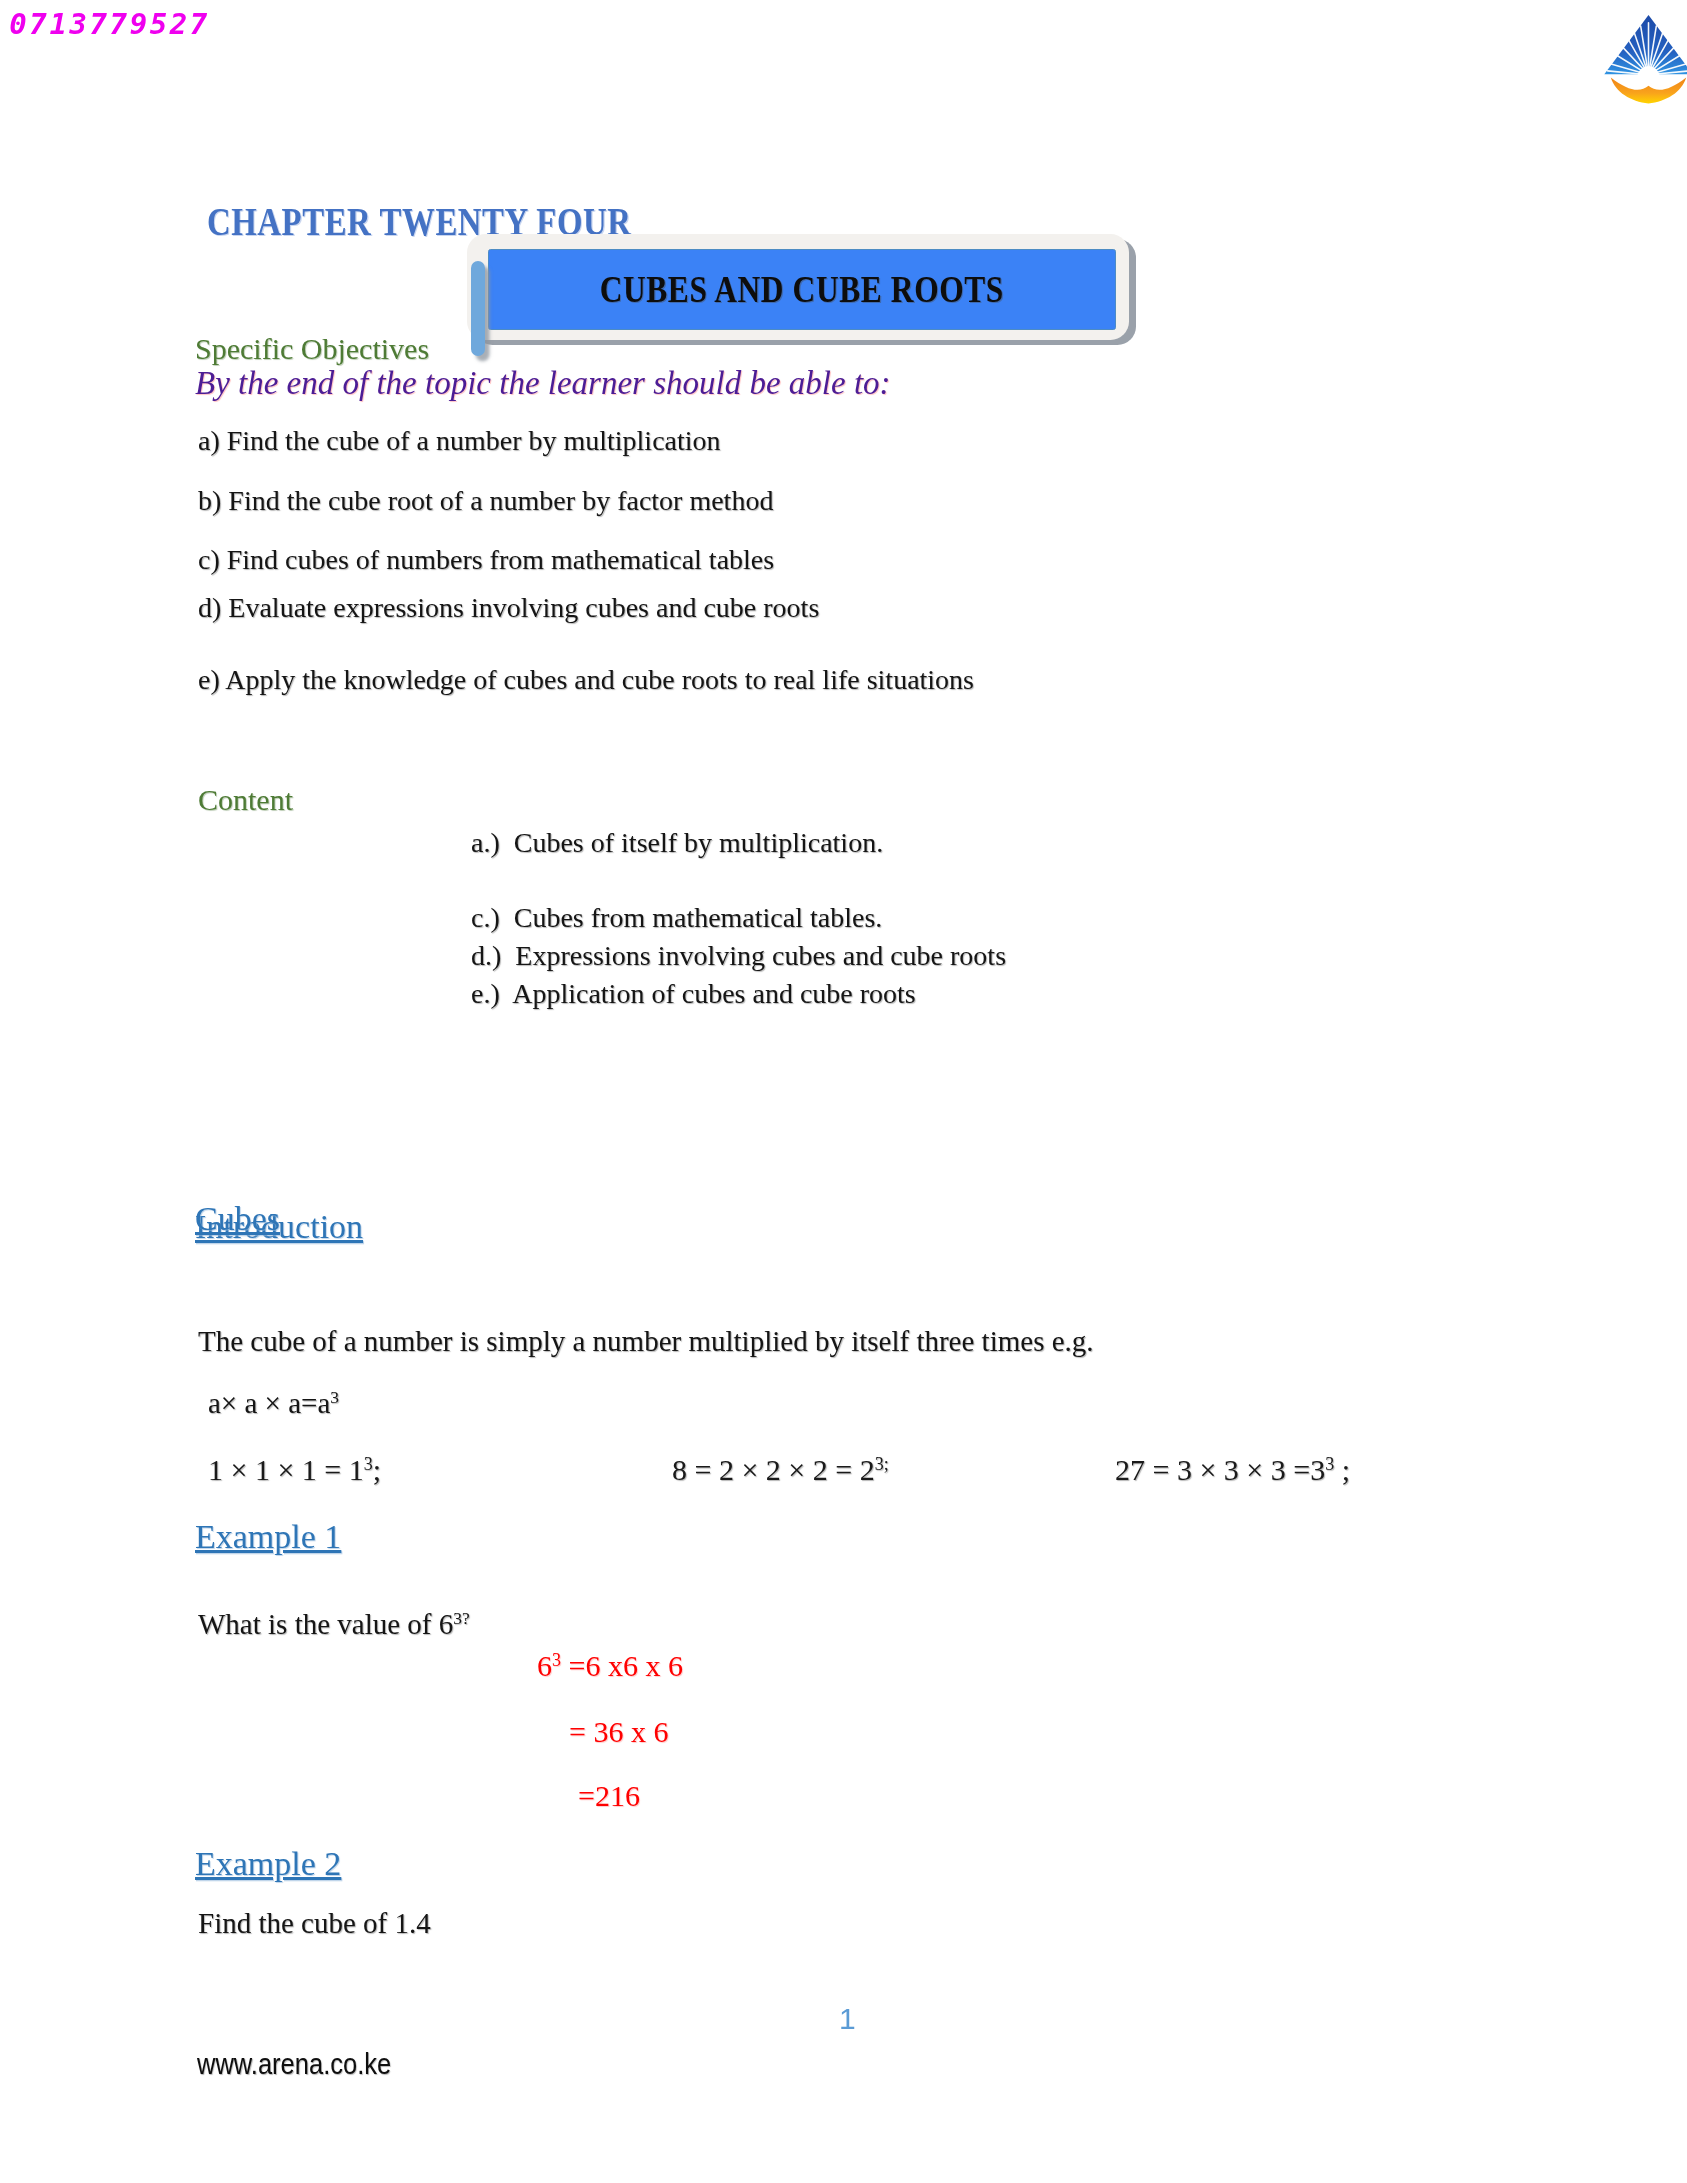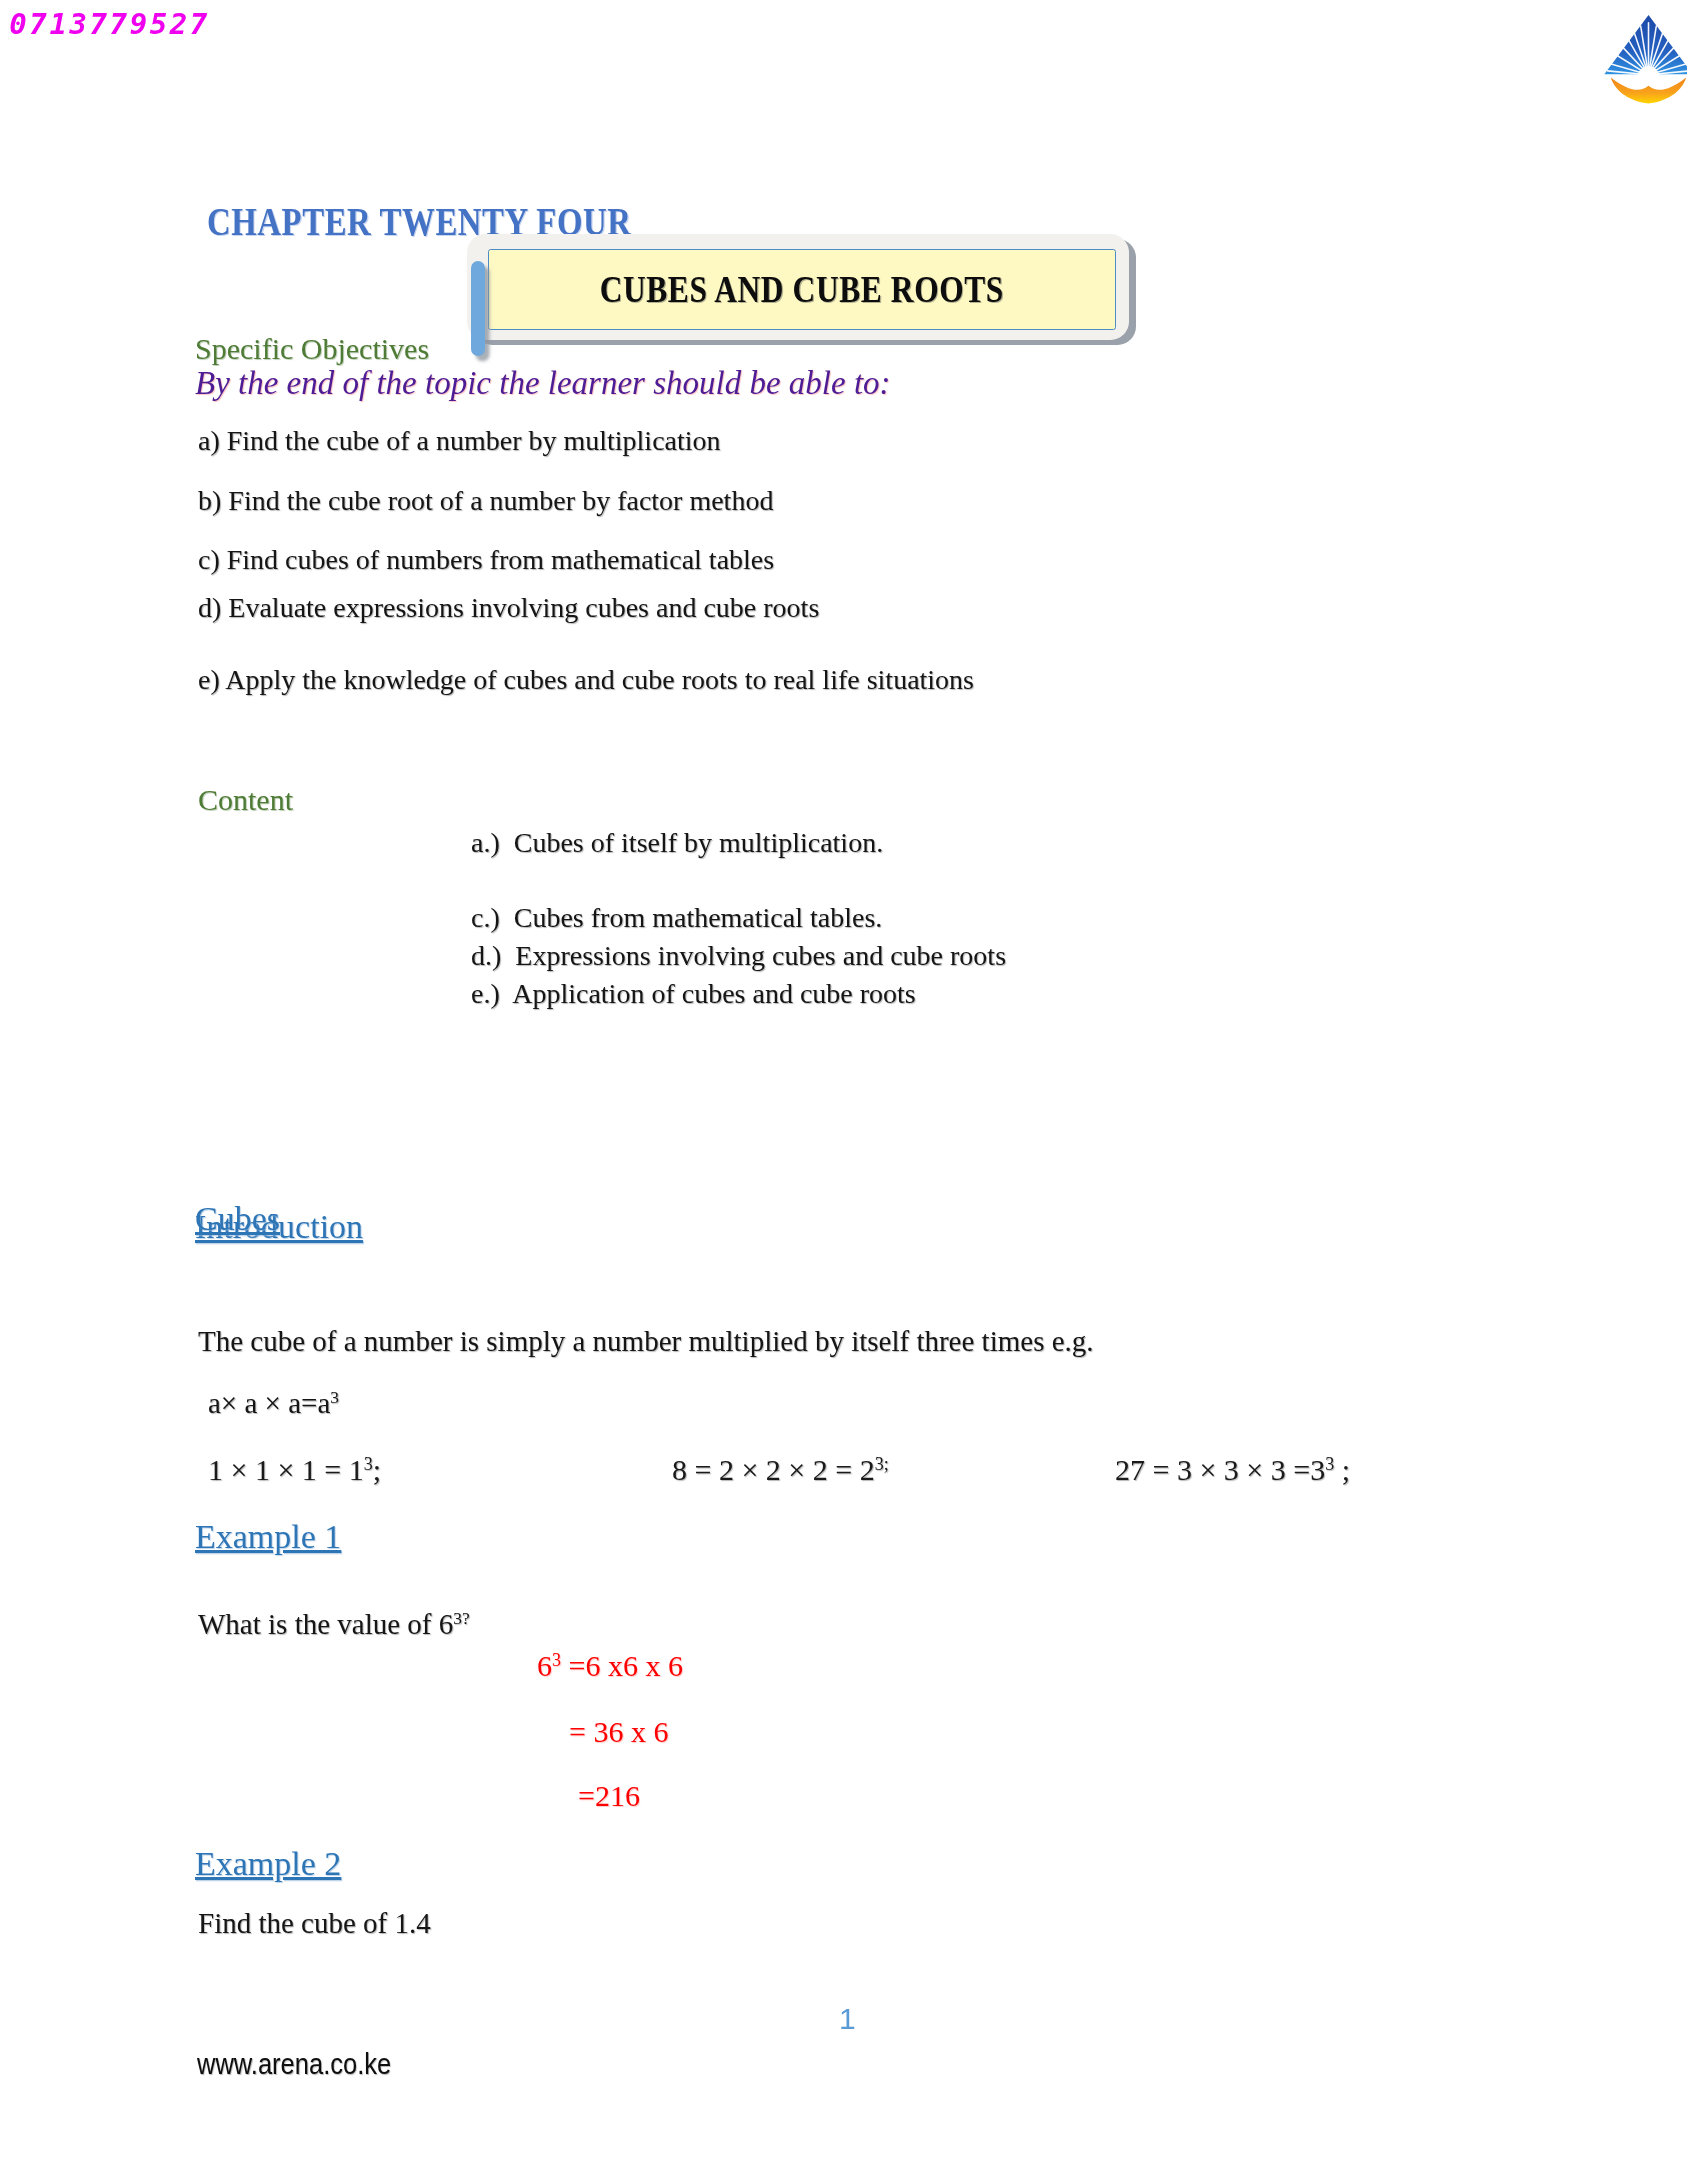--- a/index.html
+++ b/index.html
@@ -78,21 +78,21 @@
   .banner-shadow{
     left:474px;top:239px;width:662px;height:106px;
     background:#9aa1aa;border-radius:18.5px;
   }
   .banner-outer{
     left:467px;top:234px;width:662px;height:106px;
     background:#f3f1ee;border-radius:18.5px;
   }
   .banner-blue{
     left:488px;top:249px;width:626px;height:79px;
-    background:#fef9c3;border:1.3px solid #4d8cc4;border-radius:2.6px;
+    background:#3b82f6;border:1.3px solid #4d8cc4;border-radius:2.6px;
     display:flex;align-items:center;justify-content:center;
   }
   .banner-title{
     font-weight:bold;
     font-size:37px;
     color:#0d0d0d;
     transform:scaleX(0.85);
     transform-origin:center;
     text-shadow:1.3px 1.3px 0.7px rgba(70,70,70,0.4);
     letter-spacing:0.7px;

